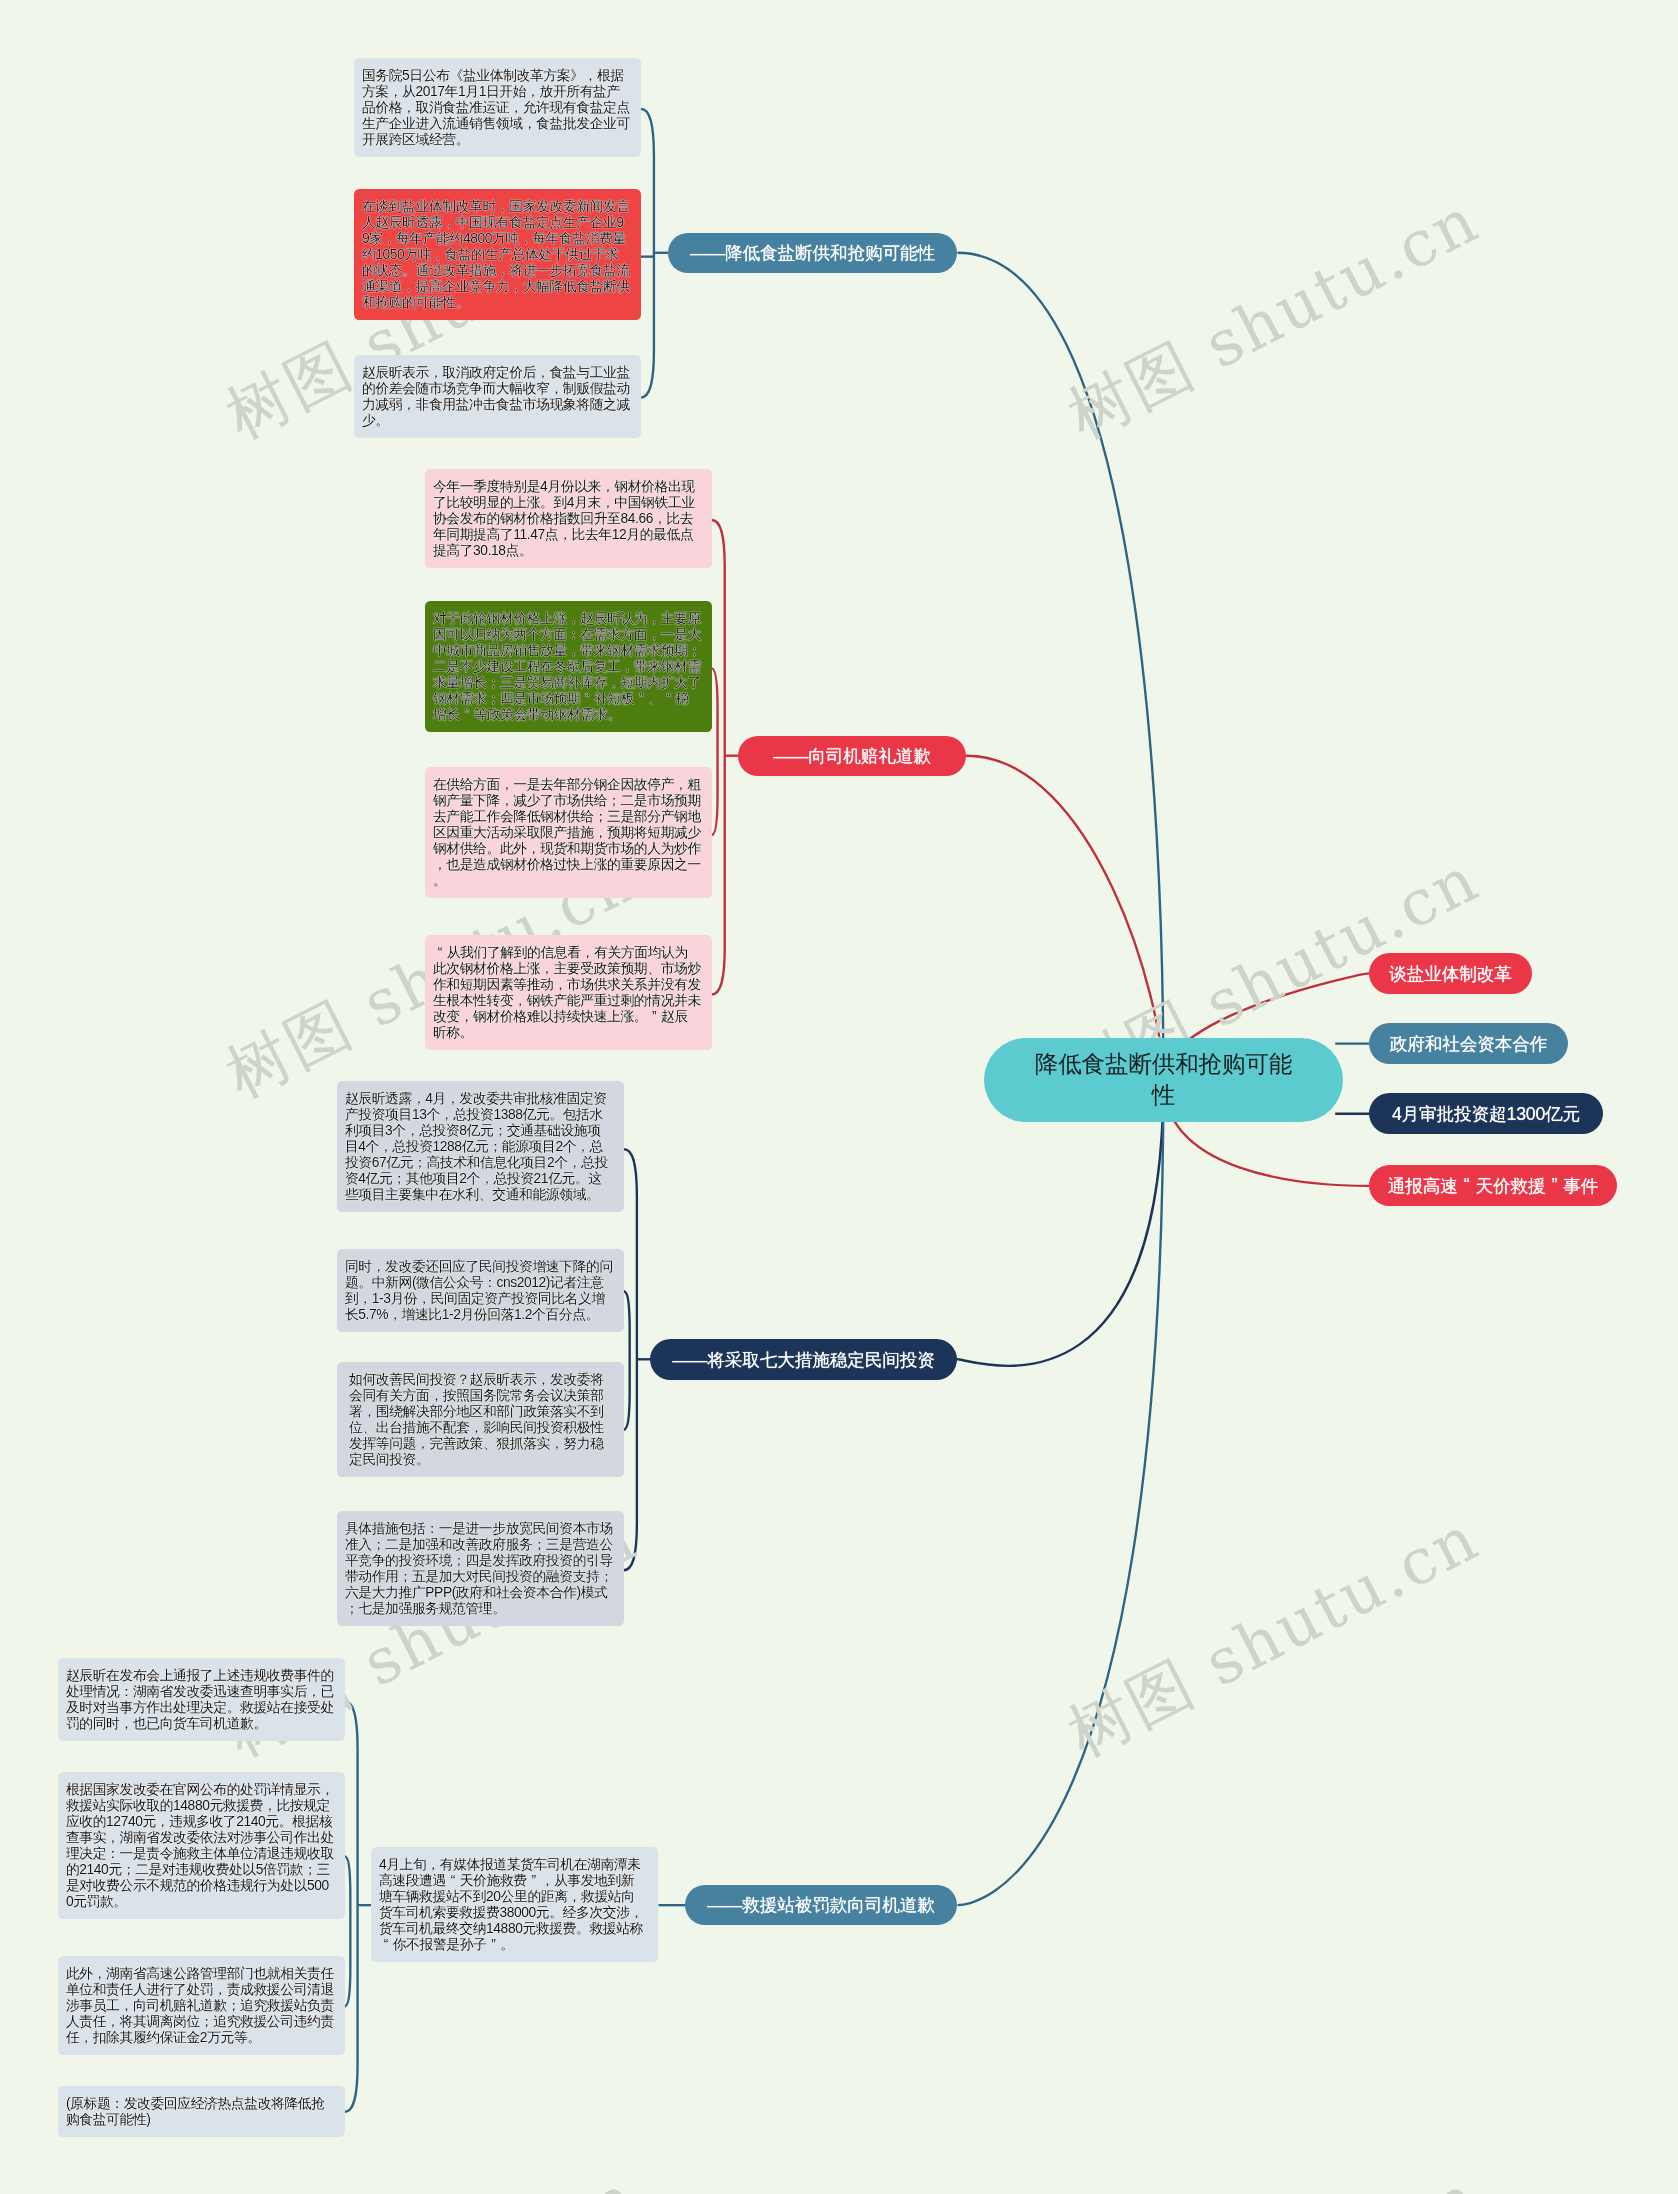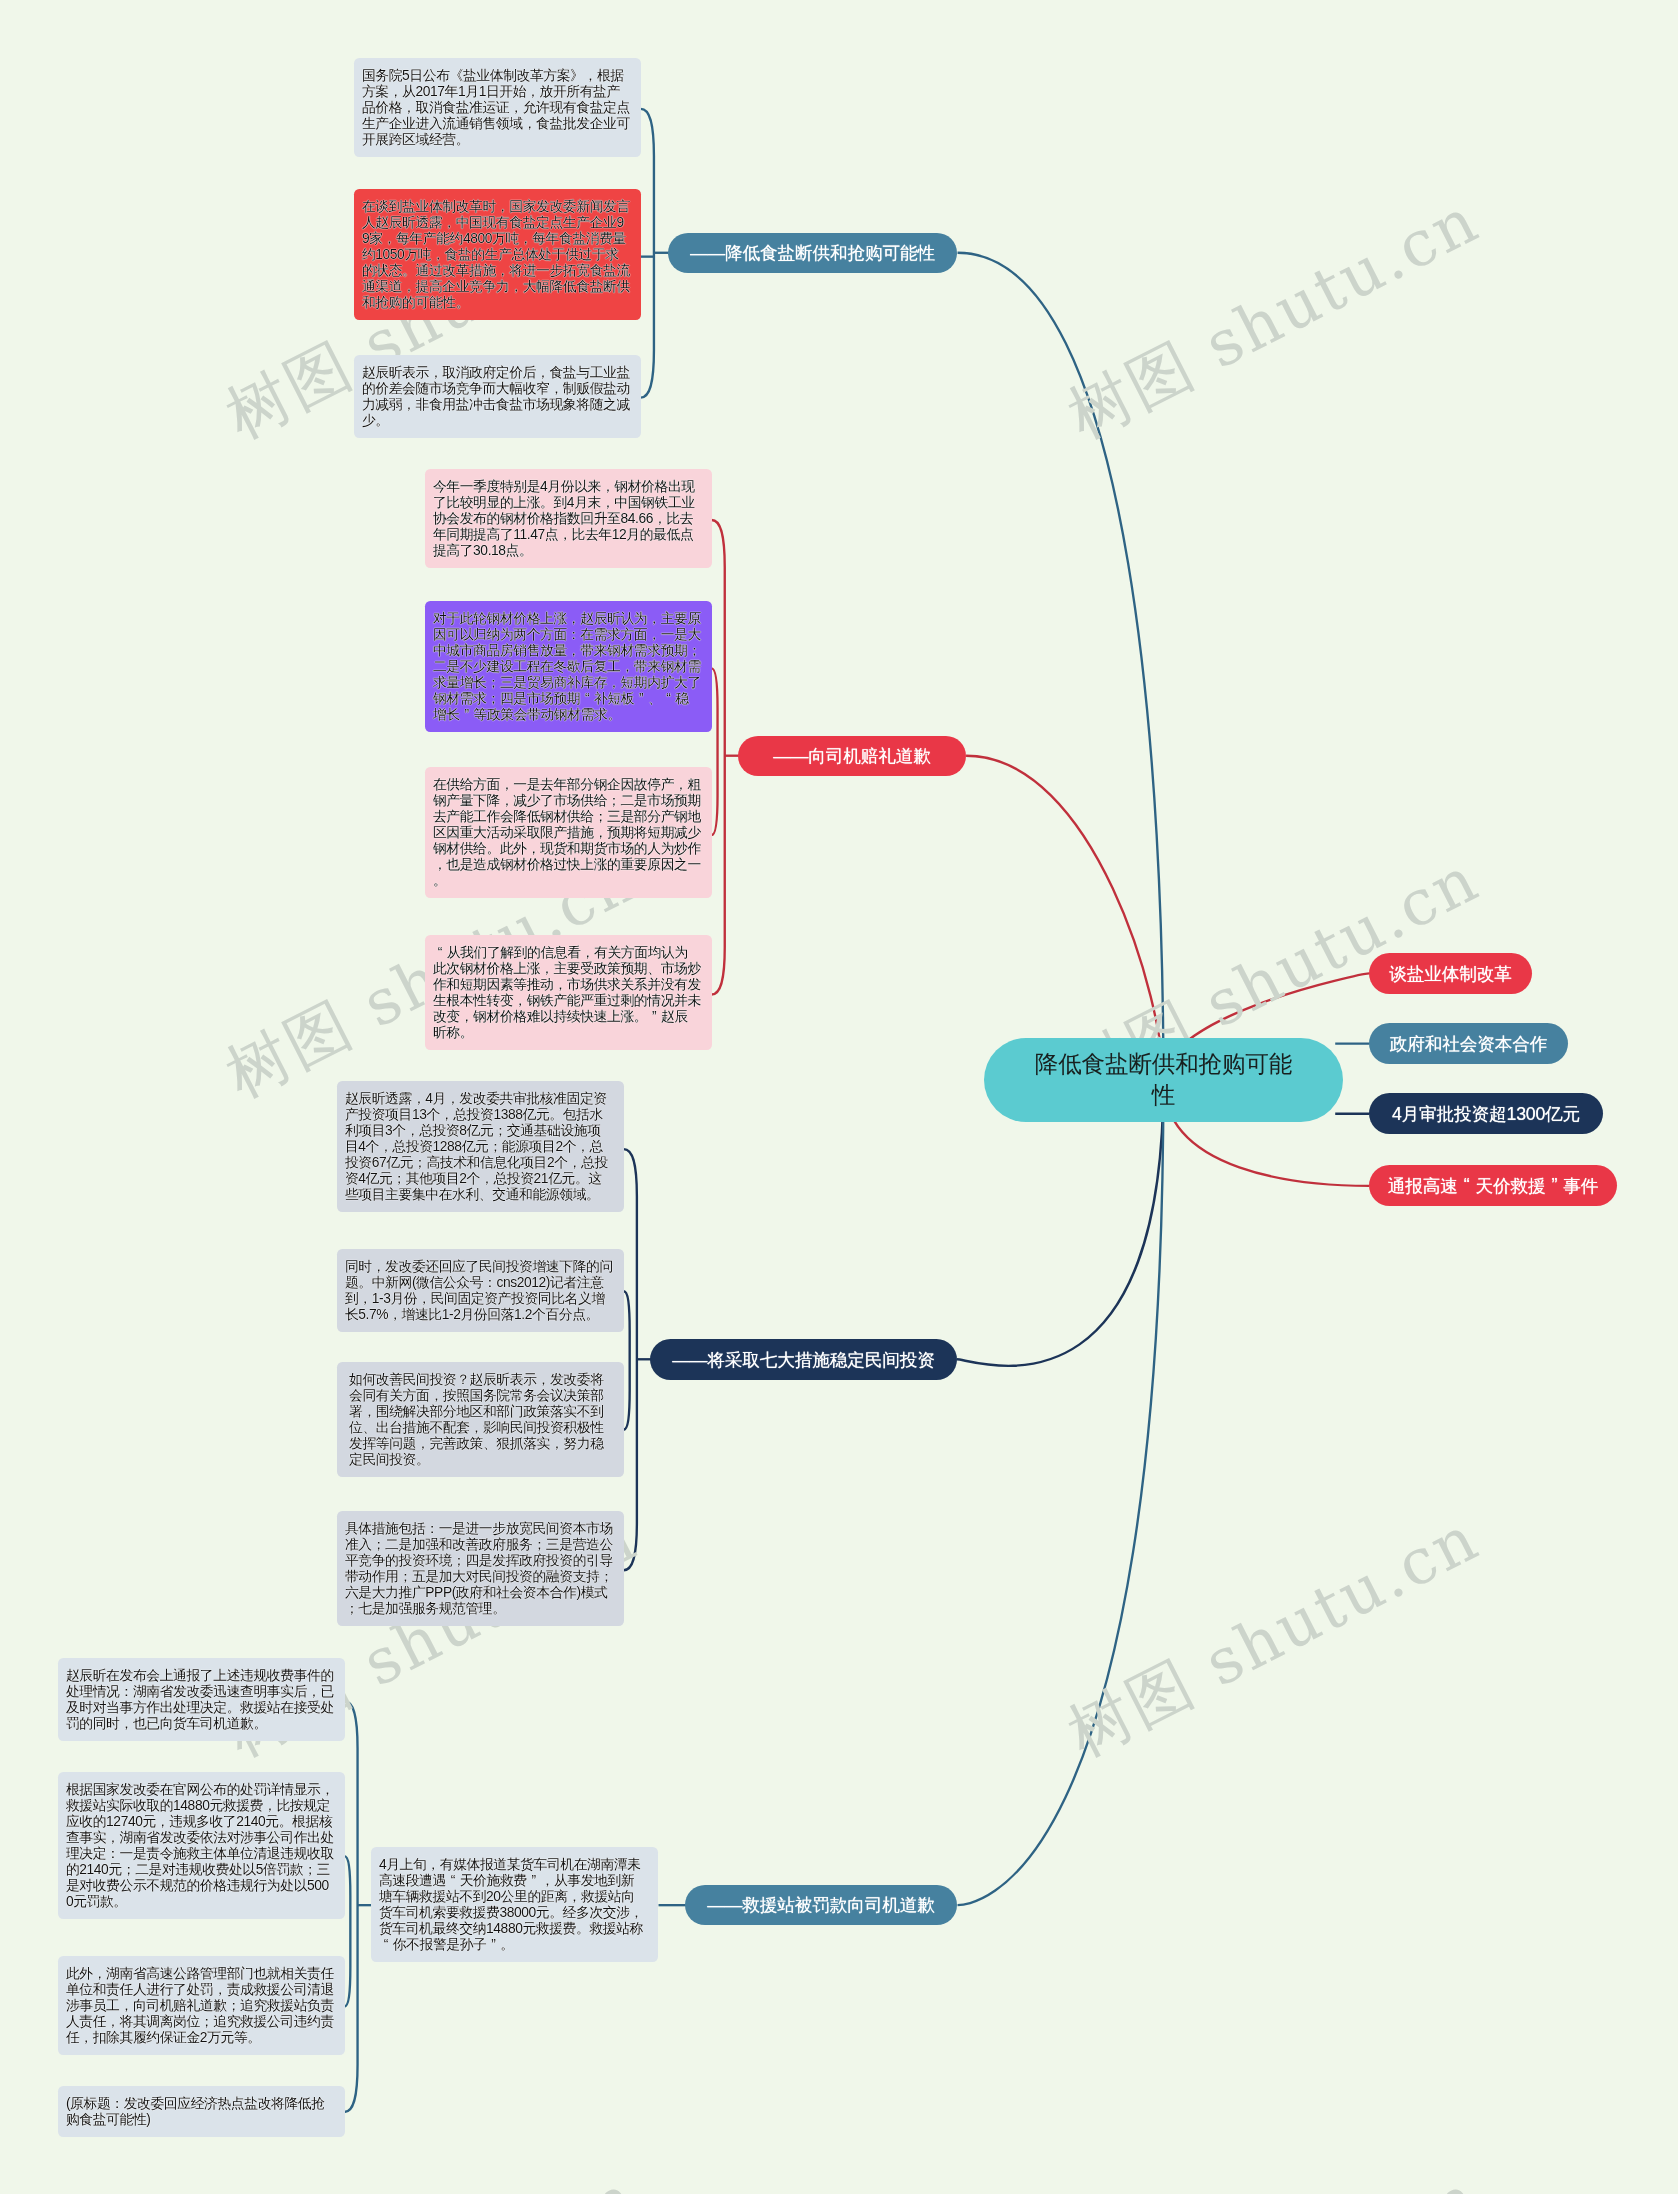--- a/index.html
+++ b/index.html
@@ -63,21 +63,21 @@
 <div class="wm" style="left:1079px;top:1694px;">树图 shutu.cn</div>
 
 <div class="wm" style="left:237px;top:2353px;">树图 shutu.cn</div>
 <div class="wm" style="left:1079px;top:2353px;">树图 shutu.cn</div>
 
 </div>
 <div class="card" style="left:354px;top:58px;width:287px;background:#dbe3ea;">国务院5日公布《盐业体制改革方案》，根据方案，从2017年1月1日开始，放开所有盐产品价格，取消食盐准运证，允许现有食盐定点生产企业进入流通销售领域，食盐批发企业可开展跨区域经营。</div>
 <div class="card" style="left:354px;top:189px;width:287px;background:#ef4444;">在谈到盐业体制改革时，国家发改委新闻发言人赵辰昕透露，中国现有食盐定点生产企业99家，每年产能约4800万吨，每年食盐消费量约1050万吨，食盐的生产总体处于供过于求的状态。通过改革措施，将进一步拓宽食盐流通渠道，提高企业竞争力，大幅降低食盐断供和抢购的可能性。</div>
 <div class="card" style="left:354px;top:355px;width:287px;background:#dbe3ea;">赵辰昕表示，取消政府定价后，食盐与工业盐的价差会随市场竞争而大幅收窄，制贩假盐动力减弱，非食用盐冲击食盐市场现象将随之减少。</div>
 <div class="card" style="left:425px;top:469px;width:287px;background:#f9d4da;">今年一季度特别是4月份以来，钢材价格出现了比较明显的上涨。到4月末，中国钢铁工业协会发布的钢材价格指数回升至84.66，比去年同期提高了11.47点，比去年12月的最低点提高了30.18点。</div>
-<div class="card" style="left:425px;top:601px;width:287px;background:#8b5cf6;">对于此轮钢材价格上涨，赵辰昕认为，主要原因可以归纳为两个方面：在需求方面，一是大中城市商品房销售放量，带来钢材需求预期；二是不少建设工程在冬歇后复工，带来钢材需求量增长；三是贸易商补库存，短期内扩大了钢材需求；四是市场预期<span class="fw">“</span>补短板<span class="fw">”</span>、<span class="fw">“</span>稳增长<span class="fw">”</span>等政策会带动钢材需求。</div>
+<div class="card" style="left:425px;top:601px;width:287px;background:#4d7c0f;">对于此轮钢材价格上涨，赵辰昕认为，主要原因可以归纳为两个方面：在需求方面，一是大中城市商品房销售放量，带来钢材需求预期；二是不少建设工程在冬歇后复工，带来钢材需求量增长；三是贸易商补库存，短期内扩大了钢材需求；四是市场预期<span class="fw">“</span>补短板<span class="fw">”</span>、<span class="fw">“</span>稳增长<span class="fw">”</span>等政策会带动钢材需求。</div>
 <div class="card" style="left:425px;top:767px;width:287px;background:#f9d4da;">在供给方面，一是去年部分钢企因故停产，粗钢产量下降，减少了市场供给；二是市场预期去产能工作会降低钢材供给；三是部分产钢地区因重大活动采取限产措施，预期将短期减少钢材供给。此外，现货和期货市场的人为炒作，也是造成钢材价格过快上涨的重要原因之一。</div>
 <div class="card" style="left:425px;top:935px;width:287px;background:#f9d4da;"><span class="fw">“</span>从我们了解到的信息看，有关方面均认为此次钢材价格上涨，主要受政策预期、市场炒作和短期因素等推动，市场供求关系并没有发生根本性转变，钢铁产能严重过剩的情况并未改变，钢材价格难以持续快速上涨。<span class="fw">”</span>赵辰昕称。</div>
 <div class="card" style="left:337px;top:1081px;width:287px;background:#d3d8e0;">赵辰昕透露，4月，发改委共审批核准固定资产投资项目13个，总投资1388亿元。包括水利项目3个，总投资8亿元；交通基础设施项目4个，总投资1288亿元；能源项目2个，总投资67亿元；高技术和信息化项目2个，总投资4亿元；其他项目2个，总投资21亿元。这些项目主要集中在水利、交通和能源领域。</div>
 <div class="card" style="left:337px;top:1249px;width:287px;background:#d3d8e0;">同时，发改委还回应了民间投资增速下降的问题。中新网(微信公众号：cns2012)记者注意到，1-3月份，民间固定资产投资同比名义增长5.7%，增速比1-2月份回落1.2个百分点。</div>
 <div class="card" style="left:337px;top:1362px;width:287px;background:#d3d8e0;padding-left:12px;">如何改善民间投资？赵辰昕表示，发改委将会同有关方面，按照国务院常务会议决策部署，围绕解决部分地区和部门政策落实不到位、出台措施不配套，影响民间投资积极性发挥等问题，完善政策、狠抓落实，努力稳定民间投资。</div>
 <div class="card" style="left:337px;top:1511px;width:287px;background:#d3d8e0;">具体措施包括：一是进一步放宽民间资本市场准入；二是加强和改善政府服务；三是营造公平竞争的投资环境；四是发挥政府投资的引导带动作用；五是加大对民间投资的融资支持；六是大力推广PPP(政府和社会资本合作)模式；七是加强服务规范管理。</div>
 <div class="card" style="left:58px;top:1658px;width:287px;background:#dbe3ea;">赵辰昕在发布会上通报了上述违规收费事件的处理情况：湖南省发改委迅速查明事实后，已及时对当事方作出处理决定。救援站在接受处罚的同时，也已向货车司机道歉。</div>
 <div class="card" style="left:58px;top:1772px;width:287px;background:#dbe3ea;">根据国家发改委在官网公布的处罚详情显示，救援站实际收取的14880元救援费，比按规定应收的12740元，违规多收了2140元。根据核查事实，湖南省发改委依法对涉事公司作出处理决定：一是责令施救主体单位清退违规收取的2140元；二是对违规收费处以5倍罚款；三是对收费公示不规范的价格违规行为处以5000元罚款。</div>
 <div class="card" style="left:58px;top:1956px;width:287px;background:#dbe3ea;">此外，湖南省高速公路管理部门也就相关责任单位和责任人进行了处罚，责成救援公司清退涉事员工，向司机赔礼道歉；追究救援站负责人责任，将其调离岗位；追究救援公司违约责任，扣除其履约保证金2万元等。</div>
 <div class="card" style="left:58px;top:2086px;width:287px;background:#dbe3ea;">(原标题：发改委回应经济热点盐改将降低抢购食盐可能性)</div>

